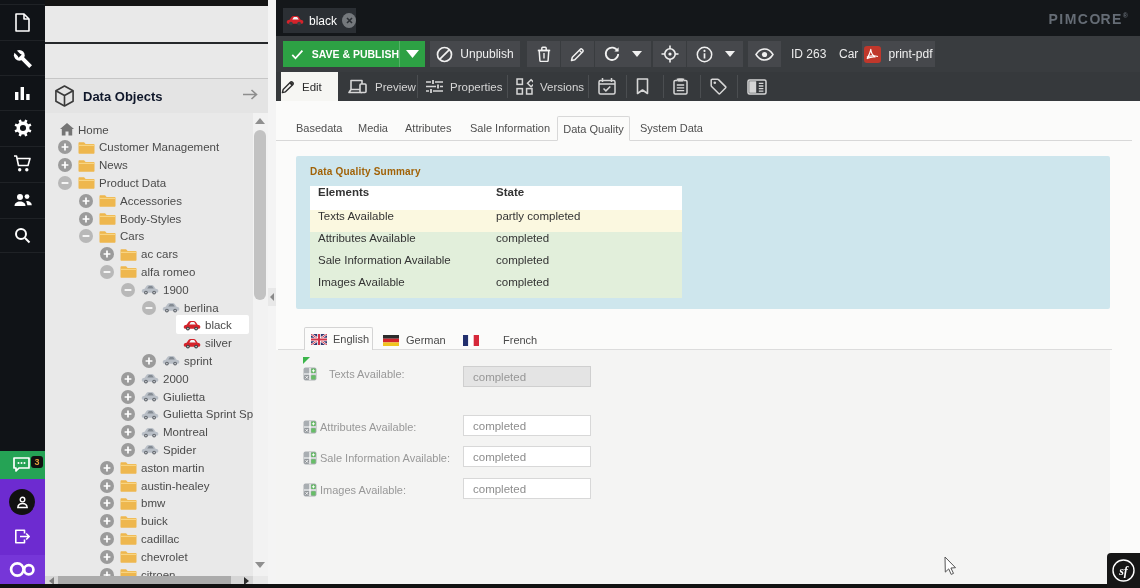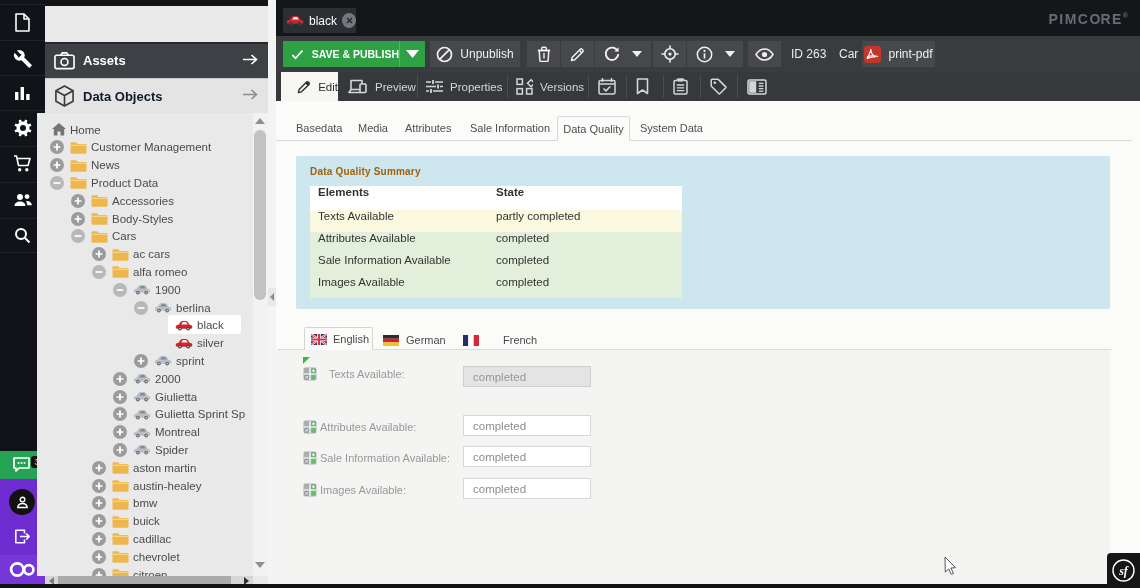--- a/index.html
+++ b/index.html
@@ -8,21 +8,21 @@
 
 #iconbar{position:absolute;left:0;top:0;width:45px;height:588px;background:#101317}
 .ib{position:absolute;left:0;width:45px;height:35px;display:flex;align-items:center;justify-content:center;color:#fff;border-top:1px solid #1f2226}
 
 #panel{position:absolute;left:45px;top:0;width:223px;height:588px;background:#e9e9e9}
 .hdr{position:absolute;left:0;width:223px;display:flex;align-items:center;color:#fff;font-weight:bold;font-size:13px}
 .hdr .hicon{margin-left:9px;width:21px;display:flex}
 .hdr .htext{margin-left:8px}
 .hdr .harrow{position:absolute;right:10px;top:50%;transform:translateY(-50%)}
 
-#tree{position:absolute;left:37px;top:113px;width:208px;height:463px;overflow:hidden;background:#e9e9e9}
+#tree{position:absolute;left:45px;top:113px;width:208px;height:463px;overflow:hidden;background:#e9e9e9}
 .trow{position:absolute;height:18px;display:flex;align-items:center;font-size:11.5px;color:#4b4b4b;white-space:nowrap}
 .trow .lbl{margin-left:4px}
 .pm{width:14px;height:14px;border-radius:50%;background:#9b9b9b;display:flex;align-items:center;justify-content:center;flex:none;margin-right:6px}
 .pm.m{background:#b8b8b8}
 .pm svg{display:block}
 
 #vscroll{position:absolute;left:253px;top:113px;width:15px;height:463px;background:#f2f2f2}
 #hscroll{position:absolute;left:45px;top:576px;width:208px;height:9px;background:#d6d6d6}
 
 #divider{position:absolute;left:268px;top:0;width:8px;height:584px;background:#f4f4f4}
@@ -130,33 +130,20 @@
       <svg width="30" height="17" viewBox="0 0 30 17">
           <circle cx="9.3" cy="8.5" r="6.2" fill="none" stroke="#fff" stroke-width="2.7"></circle>
           <circle cx="20.8" cy="8.7" r="4.6" fill="none" stroke="#fff" stroke-width="2.7"></circle>
         </svg>
     </div>
   </div>
   <div id="panel">
     <div style="position:absolute;left:0;top:0;width:223px;height:6px;background:#141414"></div>
     <div style="position:absolute;left:0;top:42px;width:223px;height:2px;background:#26282b;z-index:3"></div>
     <div style="position:absolute;left:0;top:78px;width:223px;height:1px;background:#c6c6c6;z-index:3"></div>
-    <div class="hdr" style="top:43px;height:35px;background:#3d4044">
-      <span class="hicon">
-          <svg width="22" height="19" viewBox="0 0 22 19">
-            <rect x="1" y="4" width="20" height="14" rx="2" fill="none" stroke="#fff" stroke-width="1.7"></rect>
-            <path d="M7 4l1.6-2.5h4.8L15 4" fill="none" stroke="#fff" stroke-width="1.7" stroke-linejoin="round"></path>
-            <circle cx="11" cy="11" r="3.6" fill="none" stroke="#fff" stroke-width="1.7"></circle>
-          </svg>
-        </span>
-      <span class="htext">Assets</span>
-      <span class="harrow"><svg width="16" height="12" viewBox="0 0 16 12">
-            <path d="M1 6h13M9.5 1.5L14.5 6l-5 4.5" fill="none" stroke="#fff" stroke-width="1.6"></path>
-          </svg></span>
-    </div>
     <div class="hdr" style="top:79px;height:34px;background:#e4e4e4;color:#0f172a">
       <span class="hicon">
           <svg width="22" height="24" viewBox="0 0 22 24">
             <path d="M11 1.5l9 5v11l-9 5-9-5v-11z" fill="none" stroke="#3a3a3a" stroke-width="1.7" stroke-linejoin="round"></path>
             <path d="M2 6.5l9 5 9-5M11 11.5V22.5" fill="none" stroke="#3a3a3a" stroke-width="1.7" stroke-linejoin="round"></path>
           </svg>
         </span>
       <span class="htext">Data Objects</span>
       <span class="harrow"><svg width="16" height="12" viewBox="0 0 16 12">
             <path d="M1 6h13M9.5 1.5L14.5 6l-5 4.5" fill="none" stroke="#8d8d8d" stroke-width="1.6"></path>
@@ -599,21 +586,21 @@
     <div style="position:absolute;left:563px;top:0;height:36px;display:flex;align-items:center;color:#ececec;font-size:12px">Car</div>
     <div class="tbtn" style="left:586px;width:73px;font-size:12px">
       <svg width="17" height="17" viewBox="0 0 17 17" style="margin-right:7px">
           <rect x="0" y="0" width="17" height="17" rx="3" fill="#c0372b"></rect>
           <path d="M3.2 12.6C4.6 10 6.2 6.6 6.8 3.4c.2 3 2.3 6.3 4.3 7.6-2.4-.4-5.6.4-7.9 1.6z" fill="none" stroke="#fff" stroke-width="1.1" stroke-linejoin="round"></path>
           <path d="M2.8 11.2c2.6-1.2 8-1.6 11.2-.6" fill="none" stroke="#fff" stroke-width="1.1"></path>
         </svg>print-pdf
     </div>
   </div>
   <div id="tabrow">
-    <div class="vtab" style="left:5px;width:57px;background:#f6f6f3;color:#2c2c2c;justify-content:flex-end">
+    <div class="vtab" style="left:5px;width:57px;background:#f6f6f3;color:#2c2c2c;justify-content:flex-start">
       <svg width="14" height="14" viewBox="0 0 15 15" style="margin-right:7px">
           <path d="M1.5 13.5l.8-3.3 8-8a1.2 1.2 0 0 1 1.7 0l.8.8a1.2 1.2 0 0 1 0 1.7l-8 8z" fill="none" stroke="#2c2c2c" stroke-width="1.5" stroke-linejoin="round"></path>
           <path d="M9.8 2.7l2.5 2.5" stroke="#2c2c2c" stroke-width="2.5"></path>
         </svg>Edit
     </div>
     <div class="vtab" style="left:72px"><svg width="20" height="15" viewBox="0 0 20 15" style="margin-right:7px">
           <path d="M3 1.5h11v9H3zM3 10.5L1 13.5h13" fill="none" stroke="#d6d6d6" stroke-width="1.6" stroke-linejoin="round"></path>
           <rect x="12" y="5" width="6" height="8.5" rx="1" fill="#36393c" stroke="#d6d6d6" stroke-width="1.6"></rect>
         </svg>Preview</div>
     <div class="vsep" style="left:141px"></div>

